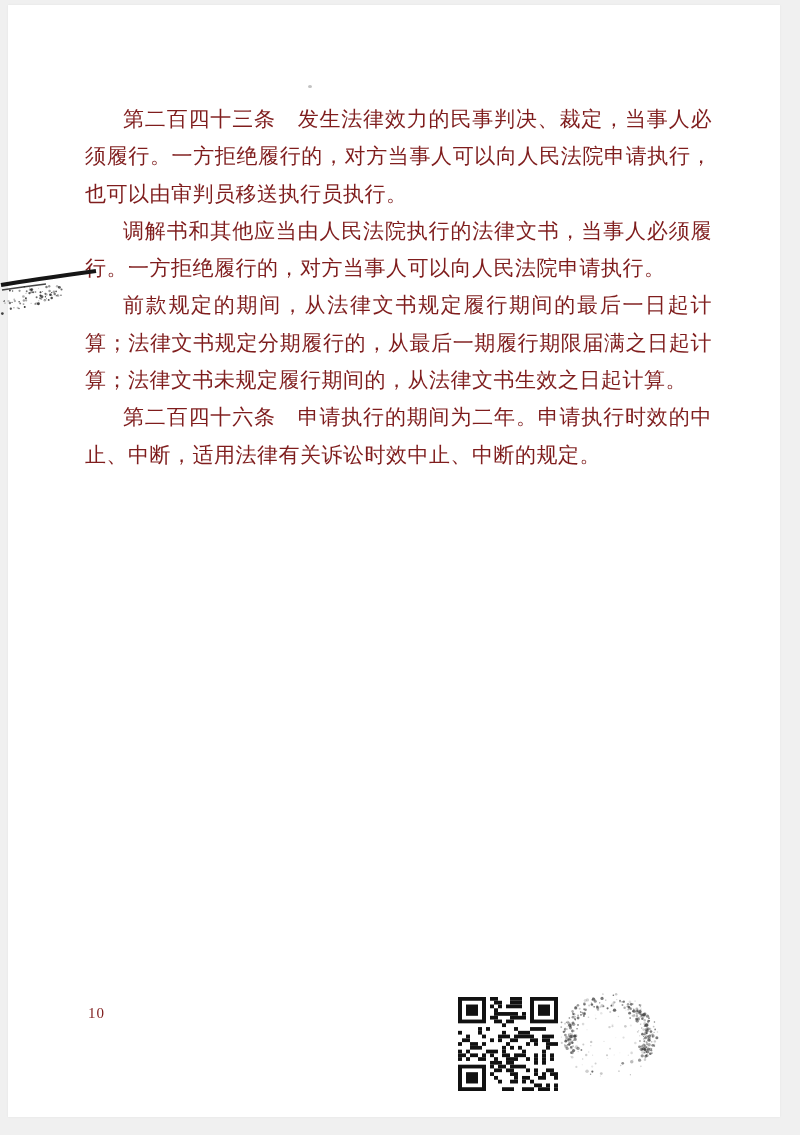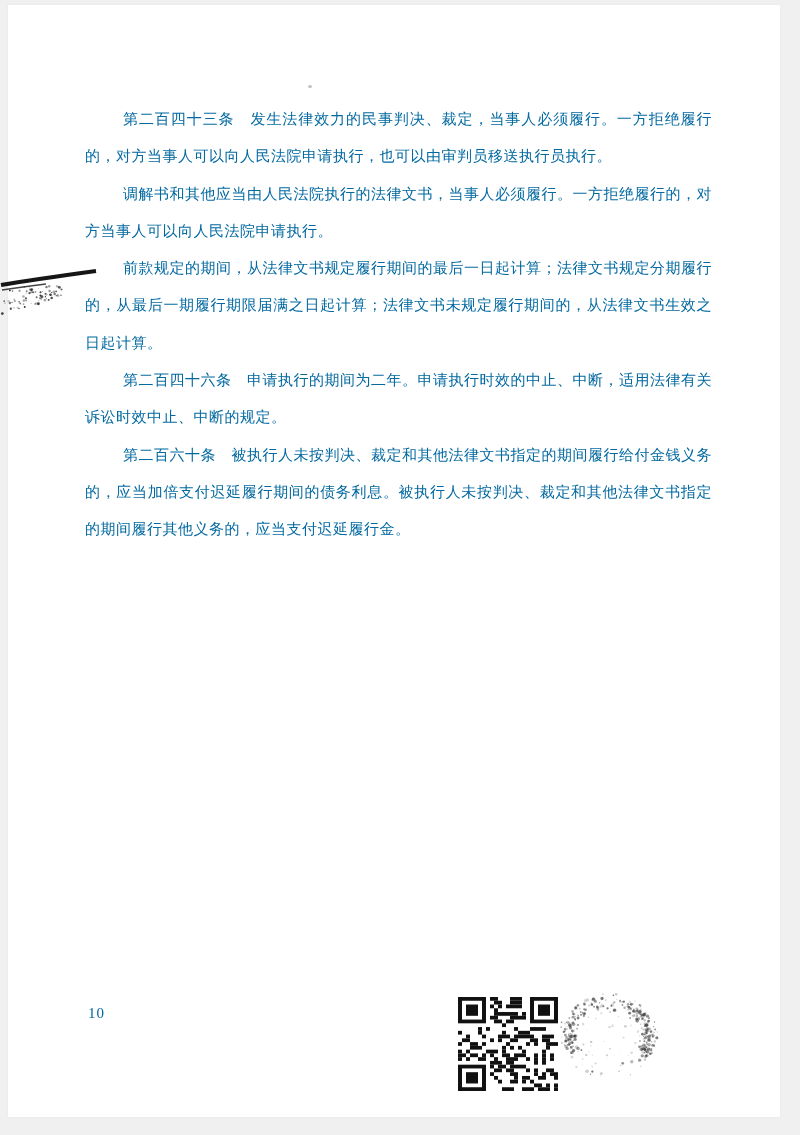--- a/index.html
+++ b/index.html
@@ -9,27 +9,27 @@
     background:#f0f0f0; overflow:hidden;
     font-family:"Liberation Serif","DejaVu Serif",serif;
   }
   .page {
     position:absolute; left:8px; top:5px; width:772px; height:1112px;
     background:#ffffff;
     box-shadow:0 0 2px rgba(0,0,0,0.06);
   }
   .law-text {
     position:absolute; left:77px; top:96px; width:627px;
-    font-size:15px; line-height:37.3px; color:#0369a1;
+    font-size:21px; line-height:37.3px; color:#7f1d1d;
     text-align:justify; letter-spacing:0.5px;
   }
   .law-text p { margin:0; text-indent:38px; }
   .page-number {
     position:absolute; left:80px; top:1000px;
-    font-size:15px; color:#0369a1; letter-spacing:1px;
+    font-size:15px; color:#7f1d1d; letter-spacing:1px;
   }
   .qr { position:absolute; left:450px; top:992px; width:100px; height:94px; }
   .seal { position:absolute; left:547px; top:985px; width:108px; height:104px; }
   .smudge { position:absolute; left:0px; top:255px; width:110px; height:70px; z-index:3; }
   .ink-dot {
     position:absolute; left:300px; top:80px; width:4px; height:3px;
     background:#9a9a9a; opacity:0.6; border-radius:50%;
   }
 </style>
 </head>
@@ -39,21 +39,20 @@
 
   <div class="page">
 
     <div class="ink-dot"></div>
 
     <div class="law-text">
       <p><span>第二百四十三条　</span><span>发生法律效力的民事判决、裁定，当事人必须履行。一方拒绝履行的，对方当事人可以向人民法院申请执行，也可以由审判员移送执行员执行。</span></p>
       <p><span></span><span>调解书和其他应当由人民法院执行的法律文书，当事人必须履行。一方拒绝履行的，对方当事人可以向人民法院申请执行。</span></p>
       <p><span></span><span>前款规定的期间，从法律文书规定履行期间的最后一日起计算；法律文书规定分期履行的，从最后一期履行期限届满之日起计算；法律文书未规定履行期间的，从法律文书生效之日起计算。</span></p>
       <p><span>第二百四十六条　</span><span>申请执行的期间为二年。申请执行时效的中止、中断，适用法律有关诉讼时效中止、中断的规定。</span></p>
-      <p><span>第二百六十条　</span><span>被执行人未按判决、裁定和其他法律文书指定的期间履行给付金钱义务的，应当加倍支付迟延履行期间的债务利息。被执行人未按判决、裁定和其他法律文书指定的期间履行其他义务的，应当支付迟延履行金。</span></p>
     </div>
 
     <div class="page-number">10</div>
 
     <svg id="qr" class="qr" viewBox="0 0 100 100" preserveAspectRatio="none">
         <rect x="32" y="0" width="4" height="4" fill="#111111"></rect>
         <rect x="36" y="0" width="4" height="4" fill="#111111"></rect>
         <rect x="52" y="0" width="4" height="4" fill="#111111"></rect>
         <rect x="56" y="0" width="4" height="4" fill="#111111"></rect>
         <rect x="60" y="0" width="4" height="4" fill="#111111"></rect>

